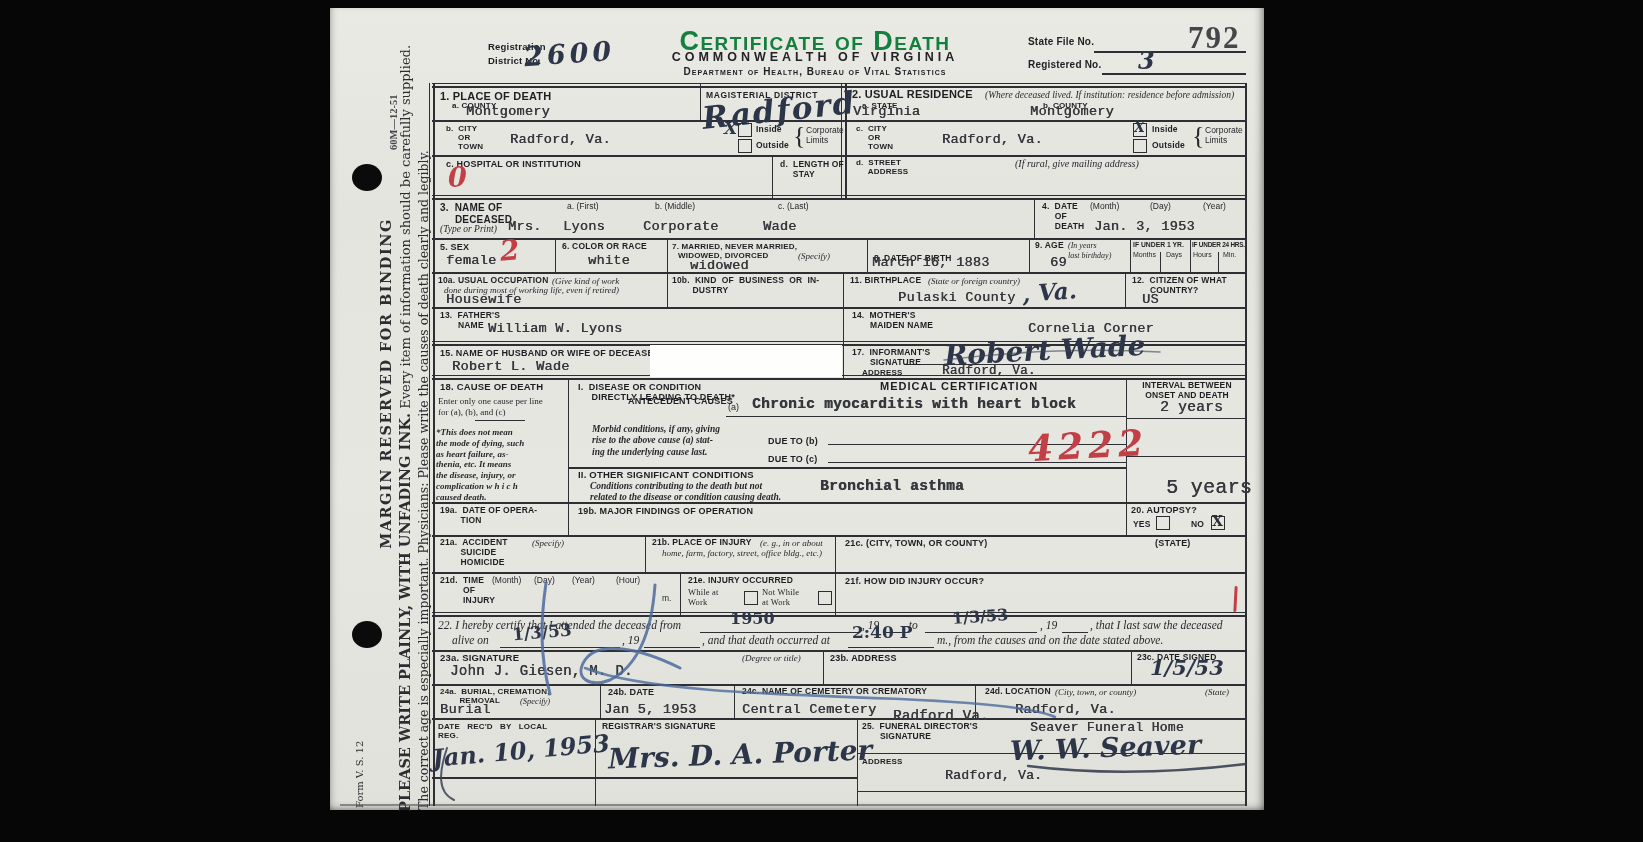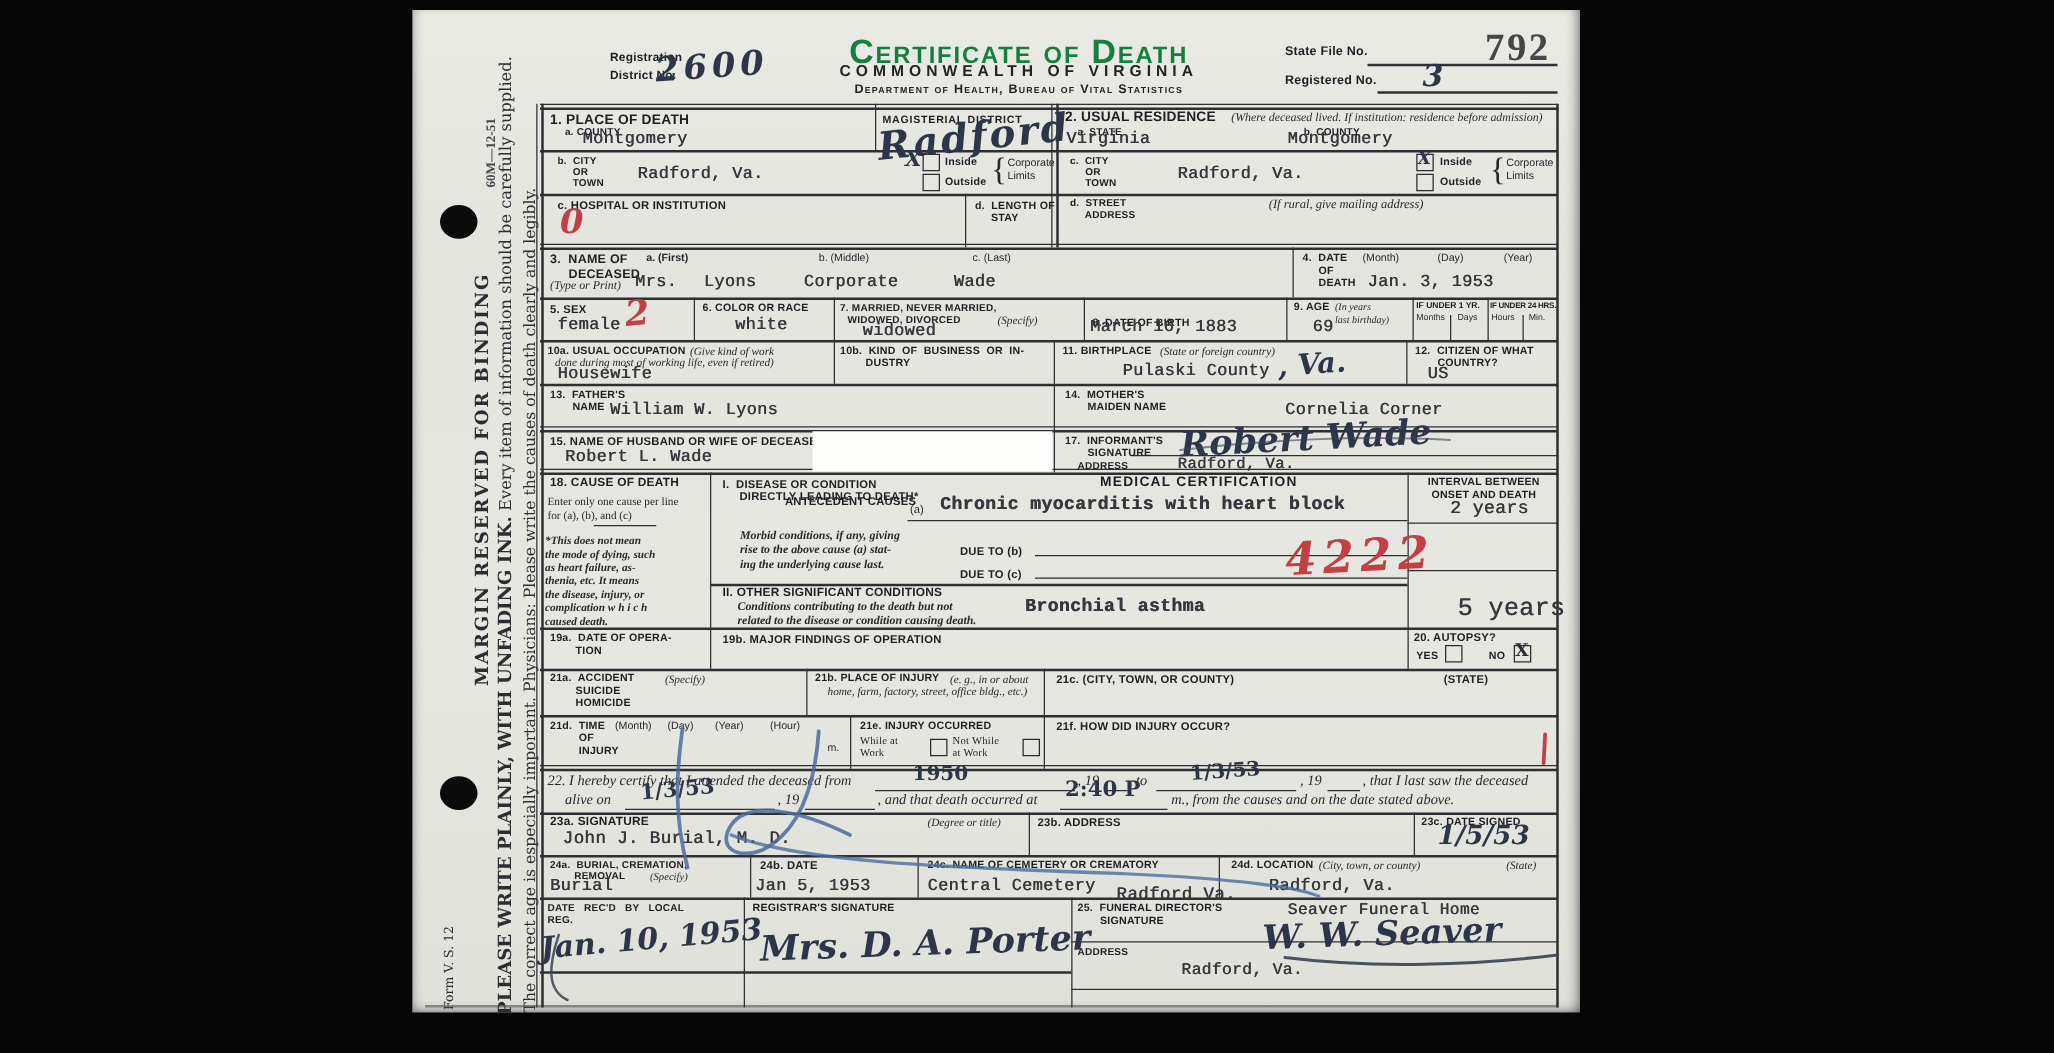--- a/index.html
+++ b/index.html
@@ -168,21 +168,21 @@
  <div class="ser" style="left:1192px;top:120px;font-size:26px;">{</div>
  <div class="lbr" style="left:1205px;top:126px;font-size:8.5px;">Corporate
 Limits</div>
  <div class="lbl lblp" style="left:856px;top:158px;font-size:8px;">d.  STREET
      ADDRESS</div>
  <div class="it" style="left:1015px;top:158px;font-size:10px;">(If rural, give mailing address)</div>
 
  <div class="lbl lblp" style="left:440px;top:202px;font-size:10px;">3.  NAME OF
      DECEASED</div>
  <div class="it" style="left:440px;top:224px;font-size:9.5px;">(Type or Print)</div>
- <div class="lbr" style="left:517px;top:202px;font-weight:bold;">a. (First)</div>
+ <div class="lbr" style="left:567px;top:202px;">a. (First)</div>
  <div class="lbr" style="left:655px;top:202px;">b. (Middle)</div>
  <div class="lbr" style="left:778px;top:202px;">c. (Last)</div>
  <div class="ty" style="left:508px;top:219px;">Mrs.</div>
  <div class="ty" style="left:563px;top:219px;">Lyons</div>
  <div class="ty" style="left:643px;top:219px;">Corporate</div>
  <div class="ty" style="left:763px;top:219px;">Wade</div>
  <div class="lbl lblp" style="left:1042px;top:202px;font-size:8.5px;">4.  DATE
      OF
      DEATH</div>
  <div class="lbr" style="left:1090px;top:202px;">(Month)</div>
@@ -327,21 +327,21 @@
  <div class="inkp" style="left:512px;top:622px;font-size:17px;transform:rotate(-5deg);">1/3/53</div>
  <div class="it" style="left:622px;top:634px;font-size:11.5px;">, 19</div>
  <div class="hl" style="left:644px;top:647px;width:56px;height:1px;"></div>
  <div class="it" style="left:702px;top:634px;font-size:11.5px;">, and that death occurred at</div>
  <div class="hl" style="left:848px;top:647px;width:86px;height:1px;"></div>
  <div class="inkp" style="left:852px;top:622px;font-size:17px;">2:40 P</div>
  <div class="it" style="left:937px;top:634px;font-size:11.5px;">m., from the causes and on the date stated above.</div>
 
  <div class="lbl" style="left:440px;top:653px;font-size:9.5px;">23a.  SIGNATURE</div>
  <div class="it" style="left:742px;top:653px;font-size:9px;">(Degree or title)</div>
- <div class="ty" style="left:450px;top:663px;font-size:14px;">John J. Burial, M. D.</div>
+ <div class="ty" style="left:450px;top:663px;font-size:14px;">John J. Giesen, M. D.</div>
  <div class="lbl" style="left:830px;top:653px;font-size:9px;">23b.  ADDRESS</div>
  <div class="ty" style="left:893px;top:663px;font-size:14px;margin-top:45px;">Radford Va.</div>
  <div class="lbl" style="left:1137px;top:653px;font-size:8.5px;">23c.  DATE SIGNED</div>
  <div class="ink" style="left:1150px;top:655px;font-size:21px;">1/5/53</div>
 
  <div class="lbl lblp" style="left:440px;top:687px;font-size:8px;">24a.  BURIAL, CREMATION,
         REMOVAL</div>
  <div class="it" style="left:520px;top:696px;font-size:8.5px;">(Specify)</div>
  <div class="ty" style="left:440px;top:702px;">Burial</div>
  <div class="lbl" style="left:608px;top:687px;font-size:9px;">24b.  DATE</div>

